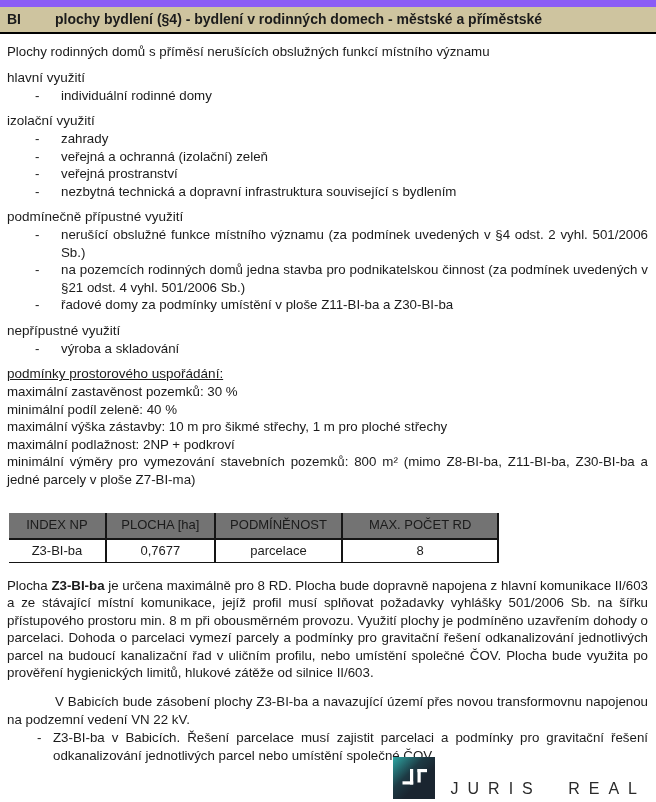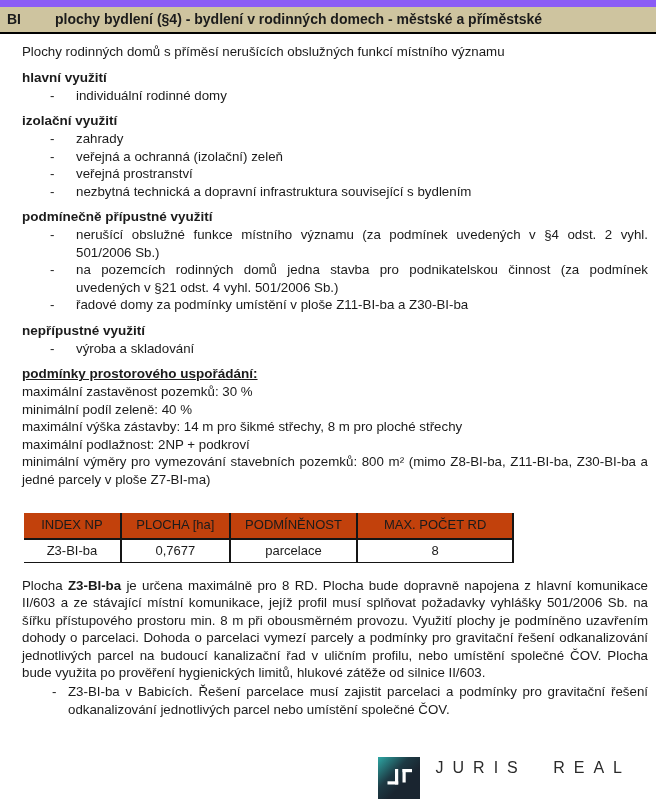--- a/index.html
+++ b/index.html
@@ -13,50 +13,50 @@
   
   .titlebar {
     display:flex; align-items:center;
     background:#cec49f;
     border-top:7px solid #8b5cf6; border-bottom:2px solid #000;
     padding:3px 7px 4px 7px;
     font-weight:bold; font-size:14px;
   }
   .titlebar .code { width:48px; flex-shrink:0; }
   
-  .content { padding:0 8px 0 22px; }
+  .content { padding:0 8px 0 7px; }
   .intro { margin-top:9px; }
-  .h { font-weight:bold; margin-top:8px; font-size:13.5px; }
+  .h { font-weight:normal; margin-top:8px; font-size:13.5px; }
   .h.u { text-decoration:underline; }
   .li { display:flex; padding-left:28px; }
   .li .dash { width:26px; flex-shrink:0; }
   .li .it { flex:1; text-align:justify; }
   .cond { text-align:justify; }
   
   table.ztab { border-collapse:collapse; margin:25px 0 0 2px; width:490px; font-size:13px; }
   table.ztab th {
-    background:#c2410c; font-weight:normal; text-align:center;
+    background:#737373; font-weight:normal; text-align:center;
     border-right:2px solid #151515; border-bottom:2px solid #151515;
     padding:3px 2px 4px 2px;
   }
   table.ztab td {
     text-align:center; background:#fff;
     border-right:2px solid #151515; border-bottom:1px solid #151515;
     padding:2px 2px 3px 2px;
   }
   .c1{width:98px}.c2{width:110px}.c3{width:128px}.c4{width:158px}
   
   .para { margin-top:14px; }
   .j { text-align:justify; }
   .indent1 { text-indent:48px; }
   .p2 { margin-top:11px; }
   .li.p3 { margin-top:1px; padding-left:30px; }
   .li.p3 .dash { width:16px; }
   
-  .logo { position:absolute; right:25px; bottom:3px; display:flex; align-items:flex-start; }
+  .logo { position:absolute; right:10px; bottom:3px; display:flex; align-items:flex-end; }
   .logo-mark {
     width:42px; height:42px;
     background:linear-gradient(135deg, #2ea8a5 0%, #1d3a44 38%, #1a2530 62%);
     display:flex; align-items:center; justify-content:center;
   }
   .logo-text {
     margin-left:16px; font-size:16px; color:#2a2a2a;
     letter-spacing:9px; word-spacing:13px; white-space:nowrap;
   }
 </style>
@@ -114,21 +114,21 @@
 
     <div class="h">nepřípustné využití</div>
     <div class="li">
       <span class="dash">-</span>
       <span class="it">výroba a skladování</span>
     </div>
 
     <div class="h u">podmínky prostorového uspořádání:</div>
     <div class="cond">maximální zastavěnost pozemků: 30 %</div>
     <div class="cond">minimální podíl zeleně: 40 %</div>
-    <div class="cond">maximální výška zástavby: 14 m pro šikmé střechy, 8 m pro ploché střechy</div>
+    <div class="cond">maximální výška zástavby: 10 m pro šikmé střechy, 1 m pro ploché střechy</div>
     <div class="cond">maximální podlažnost: 2NP + podkroví</div>
     <div class="cond">minimální výměry pro vymezování stavebních pozemků: 800 m² (mimo Z8-BI-ba, Z11-BI-ba, Z30-BI-ba a jedné parcely v ploše Z7-BI-ma)</div>
 
     <table class="ztab">
       <thead>
         <tr>
           <th class="c1">INDEX  NP</th>
           <th class="c2">PLOCHA [ha]</th>
           <th class="c3">PODMÍNĚNOST</th>
           <th class="c4">MAX. POČET RD</th>
@@ -139,20 +139,21 @@
           <td>Z3-BI-ba</td>
           <td>0,7677</td>
           <td>parcelace</td>
           <td>8</td>
         </tr>
       </tbody>
     </table>
 
     <p class="para j"><span>Plocha </span><b>Z3-BI-ba</b><span> je určena maximálně pro 8 RD. Plocha bude dopravně napojena z hlavní komunikace II/603 a ze stávající místní komunikace, jejíž profil musí splňovat požadavky vyhlášky 501/2006 Sb. na šířku přístupového prostoru min. 8 m při obousměrném provozu. Využití plochy je podmíněno uzavřením dohody o parcelaci. Dohoda o parcelaci vymezí parcely a podmínky pro gravitační řešení odkanalizování jednotlivých parcel na budoucí kanalizační řad v uličním profilu, nebo umístění společné ČOV. Plocha bude využita po prověření hygienických limitů, hlukové zátěže od silnice II/603.</span></p>
 
+    <p class="para j p2 indent1">V Babicích bude zásobení plochy Z3-BI-ba a navazující území přes novou transformovnu napojenou na podzemní vedení VN 22 kV.</p>
 
     <div class="li p3">
       <span class="dash">-</span>
       <span class="it">Z3-BI-ba v Babicích. Řešení parcelace musí zajistit parcelaci a podmínky pro gravitační řešení odkanalizování jednotlivých parcel nebo umístění společné ČOV.</span>
     </div>
 
   </div>
 
   <div class="logo">
     <div class="logo-mark">

